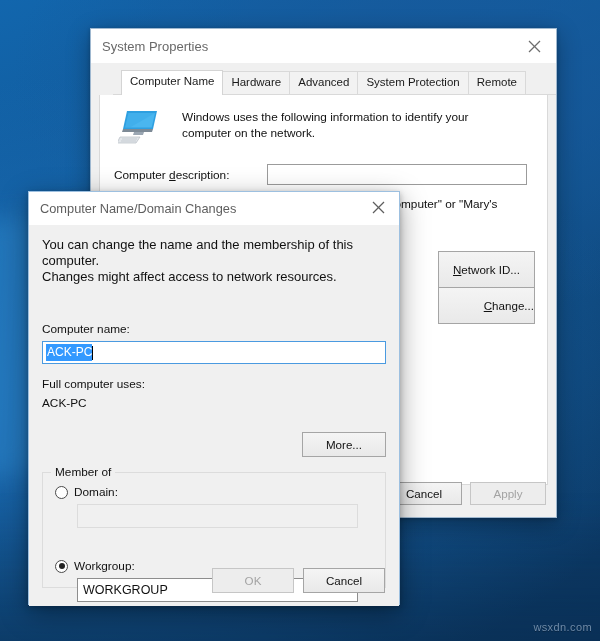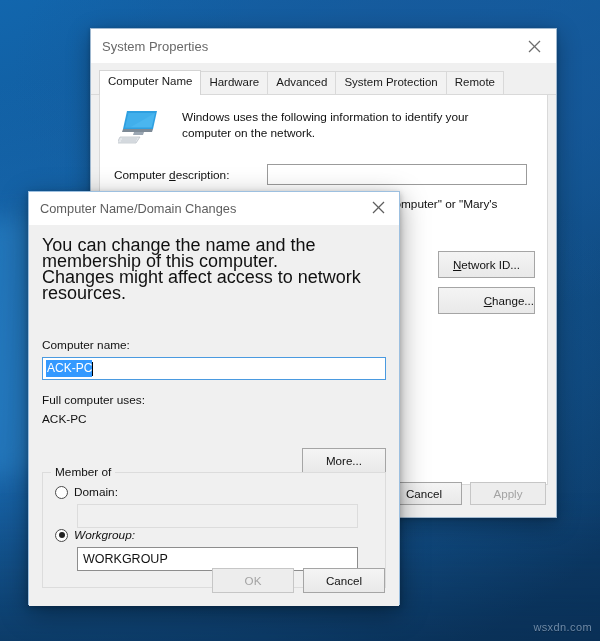--- a/index.html
+++ b/index.html
@@ -85,20 +85,21 @@
   #sysprops .close-btn { height: 34px; width: 44px; }
 
   .tabstrip {
     display: flex;
     align-items: flex-end;
     height: 32px;
     padding-left: 8px;
     background: #f0f0f0;
     border-bottom: 1px solid #d9d9d9;
     position: relative;
+    margin-left: 22px;
   }
   .tab {
     font-size: 11.5px;
     color: #1a1a1a;
     padding: 3px 8px 4px 8px;
     line-height: 15px;
     border: 1px solid #d9d9d9;
     border-bottom: none;
     background: #f2f2f2;
     margin-right: -1px;
@@ -146,21 +147,21 @@
   }
   .hint {
     font-size: 11.8px; color: #111;
     margin-top: 11px; margin-left: 153px;
     line-height: 16px;
   }
 
   .side-btn {
     position: absolute;
     right: 12px;
-    width: 97px; height: 27px;
+    width: 97px; height: 37px;
     border: 1px solid #a5a5a5;
     background: linear-gradient(180deg,#f4f4f4 0%, #e9e9e9 100%);
     font-size: 11.6px; color: #111;
     display: flex; align-items: center; justify-content: center;
   }
 
   .bottom-bar {
     position: absolute;
     left: 0; right: 0; bottom: 0;
     height: 47px;
@@ -192,21 +193,21 @@
     box-shadow: 0 8px 26px rgba(0,0,0,0.38), 0 2px 6px rgba(0,0,0,0.25);
   }
   #domdlg .titlebar { height: 33px; }
   #domdlg .titlebar .title { font-size: 12.8px; color: #5e5e5e; padding-left: 11px; }
   #domdlg .body {
     padding: 12px 13px 0 13px;
     height: 381px;
     position: relative;
     background: #f0f0f0;
   }
-  .dlg-desc { font-size: 18px; color: #111; line-height: 16px; }
+  .dlg-desc { font-size: 13px; color: #111; line-height: 16px; }
   .dlg-label { font-size: 11.8px; color: #111; margin-top: 0; }
 
   .input-focus {
     border: 1px solid #4a9ae0;
     background: #ffffff;
     height: 23px;
     display: flex; align-items: center;
     padding: 0 3px;
     position: relative;
   }
@@ -370,21 +371,21 @@
 
       <div class="groupbox" style="top:247px; height:116px;">
         <div class="gb-title">Member of</div>
 
         <div class="radio-row" style="margin-top:2px;">
           <span class="radio"></span>
           <span class="radio-label">Domain:</span>
         </div>
         <div class="input-disabled" style="margin:5px 11px 0 22px;"></div>
 
-        <div class="radio-row" style="margin-top:0;font-style:italic;">
+        <div class="radio-row" style="margin-top:31px;">
           <span class="radio checked">
               <span class="dot"></span>
             </span>
           <span class="radio-label">Workgroup:</span>
         </div>
         <div class="input-plain" style="margin:5px 11px 0 22px;">WORKGROUP</div>
       </div>
 
       <div class="dlg-bottom">
         <div class="btn disabled">OK</div>

